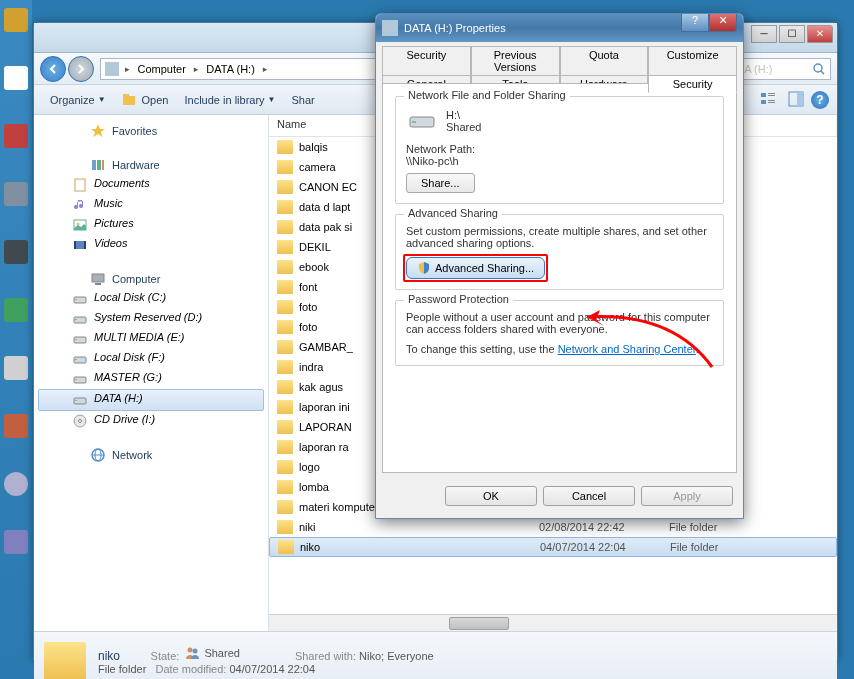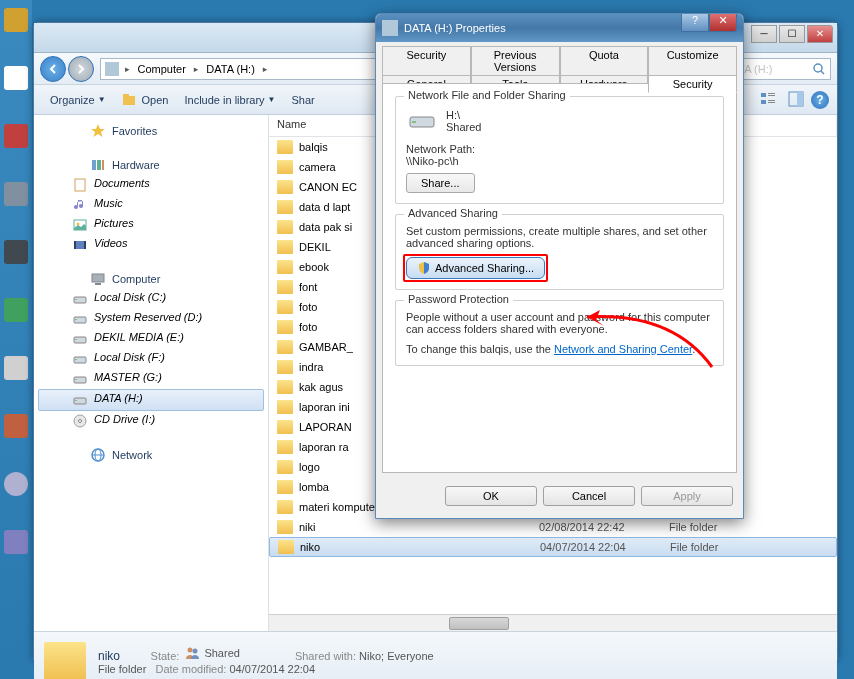--- a/index.html
+++ b/index.html
@@ -286,21 +286,21 @@
                 <rect x="2" y="6" width="12" height="6" rx="1" fill="#d0d8e0" stroke="#888"></rect>
                 <rect x="3" y="8" width="2" height="1" fill="#80c080"></rect>
               </svg>
               <span>System Reserved (D:)</span>
             </div>
             <div class="navitem">
               <svg class="ic" width="16" height="16" viewBox="0 0 16 16">
                 <rect x="2" y="6" width="12" height="6" rx="1" fill="#d0d8e0" stroke="#888"></rect>
                 <rect x="3" y="8" width="2" height="1" fill="#80c080"></rect>
               </svg>
-              <span>DEKIL MEDIA (E:)</span>
+              <span>MULTI MEDIA (E:)</span>
             </div>
             <div class="navitem">
               <svg class="ic" width="16" height="16" viewBox="0 0 16 16">
                 <rect x="2" y="6" width="12" height="6" rx="1" fill="#d0d8e0" stroke="#888"></rect>
                 <rect x="3" y="8" width="2" height="1" fill="#80c080"></rect>
               </svg>
               <span>Local Disk (F:)</span>
             </div>
             <div class="navitem">
               <svg class="ic" width="16" height="16" viewBox="0 0 16 16">
@@ -605,21 +605,21 @@
           </button>
           <span class="redbox"></span>
         </span>
       </div>
     </div>
     <div class="gbox">
       <div class="gttl">Password Protection</div>
       <div class="body">
         <div style="margin-bottom:8px">People without a user account and password for this computer can access folders shared with everyone.</div>
         <div>
-          <span>To change this balqis, use the </span><span class="link">Network and Sharing Center</span><span>.</span>
+          <span>To change this setting, use the </span><span class="link">Network and Sharing Center</span><span>.</span>
         </div>
       </div>
     </div>
   </div>
   <div class="dlgbtns">
     <button class="dlgbtn">OK</button>
     <button class="dlgbtn">Cancel</button>
     <button class="dlgbtn dis">Apply</button>
   </div>
 </div>

